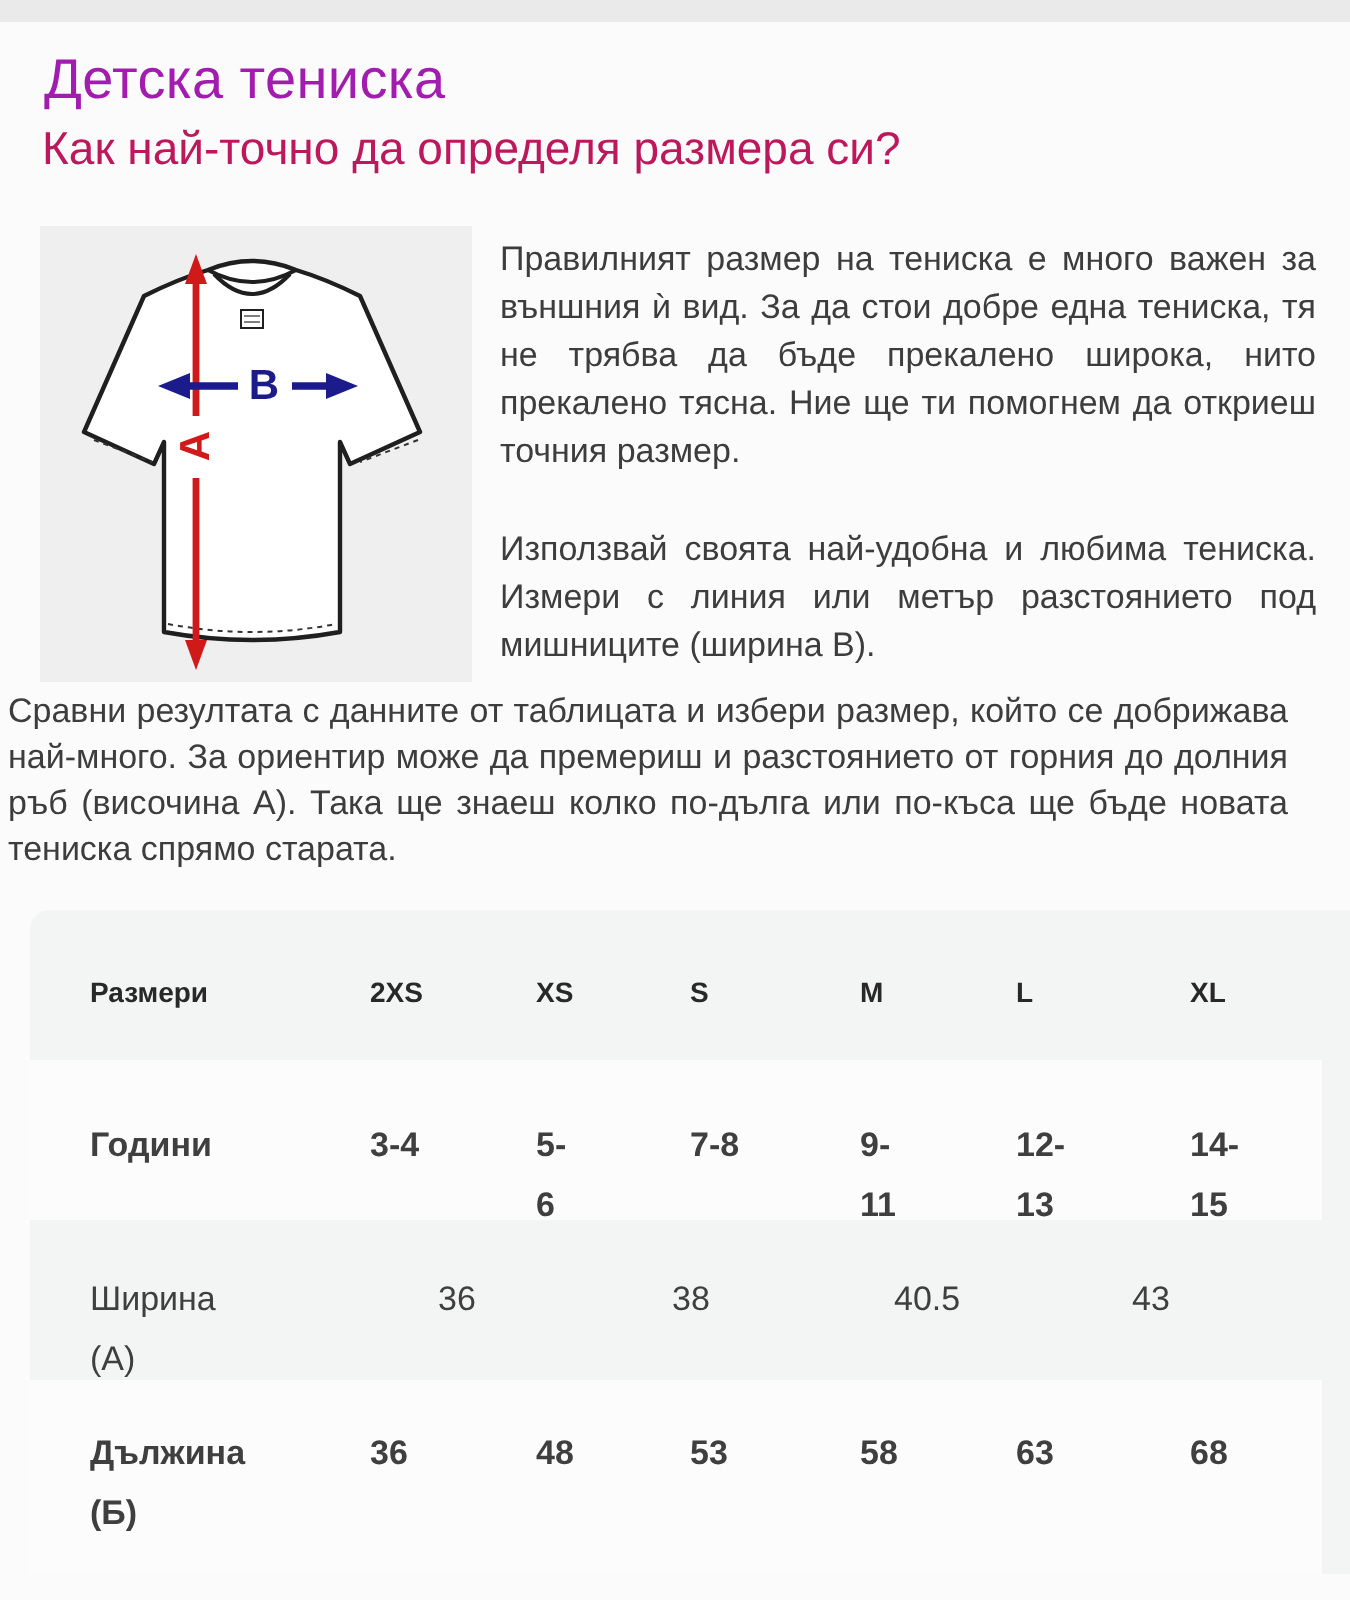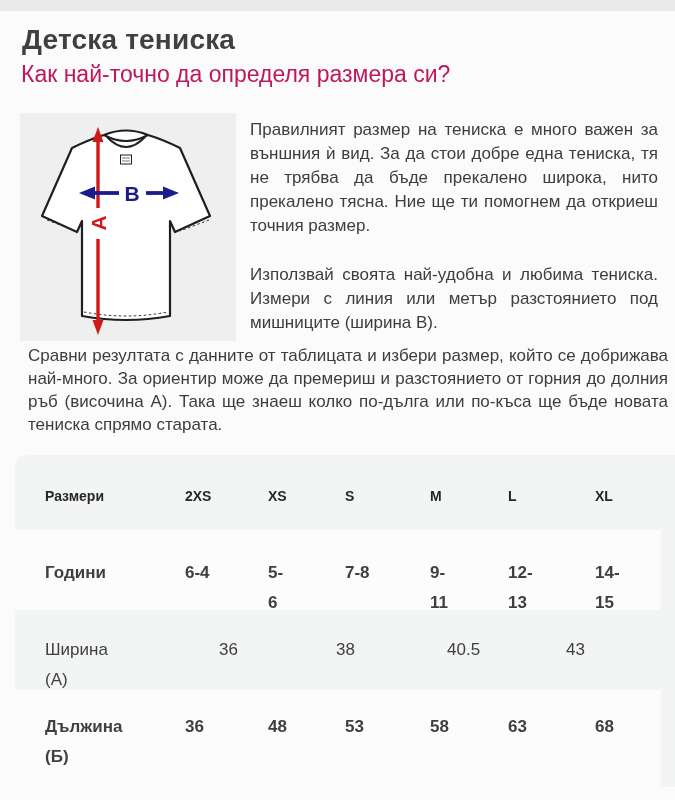--- a/index.html
+++ b/index.html
@@ -1,30 +1,30 @@
 <!DOCTYPE html>
 <html><head>
 <meta charset="utf-8">
 <style>
   html,body{margin:0;padding:0;}
   body{font-family:"Liberation Sans","DejaVu Sans",sans-serif;background:#fff;}
   .page{position:relative;width:675px;height:800px;background:#fbfbfb;overflow:hidden;}
 
   .top-strip{position:absolute;left:0;top:0;width:675px;height:11px;background:#eaeaea;}
 
-  .page-title{position:absolute;left:22px;top:24px;margin:0;font-size:28px;font-weight:700;color:#404040;letter-spacing:.2px;}
+  .page-title{position:absolute;left:22px;top:24px;margin:0;font-size:28px;font-weight:400;color:#a21caf;letter-spacing:.2px;}
   .page-subtitle{position:absolute;left:21px;top:61px;margin:0;font-size:23px;font-weight:400;color:#be185d;}
 
   .diagram-box{position:absolute;left:20px;top:113px;width:216px;height:228px;background:#efefef;}
   .diagram-box svg{display:block;width:216px;height:228px;}
 
   .intro-col{position:absolute;left:250px;top:118px;width:408px;}
   .intro-col p{margin:0;font-size:17px;line-height:24px;color:#3d3d3d;text-align:justify;}
   .intro-col p + p{margin-top:25px;}
-  .wide-par{position:absolute;left:28px;top:344px;width:640px;margin:0;font-size:17px;line-height:23px;color:#3d3d3d;text-align:justify;}
+  .wide-par{position:absolute;left:4px;top:344px;width:640px;margin:0;font-size:17px;line-height:23px;color:#3d3d3d;text-align:justify;}
 
   .table-section{position:absolute;left:15px;top:455px;width:660px;height:332px;background:#f3f4f4;border-radius:10px 0 0 10px;}
   .trow{display:grid;grid-template-columns:140px 83px 77px 85px 78px 87px 1fr;padding-left:30px;align-items:start;box-sizing:border-box;}
   .trow-header{height:75px;padding-top:26px;}
   .trow-r1{height:80px;padding-top:28px;}
   .trow-r2{height:80px;padding-top:25px;gap:34px;}
   .trow-r3{height:97px;padding-top:22px;}
   .stripe{background:#fcfcfc;margin-right:14px;font-weight:bold;}
   .tcell{font-size:17px;line-height:30px;color:#3f3f3f;white-space:pre-line;}
   .hcell{font-size:14px;line-height:30px;font-weight:700;color:#282828;}
@@ -84,21 +84,21 @@
       <div class="hcell">2XS</div>
       <div class="hcell">XS</div>
       <div class="hcell">S</div>
       <div class="hcell">M</div>
       <div class="hcell">L</div>
       <div class="hcell">XL</div>
     </div>
 
     <div class="trow trow-r1 stripe">
       <div class="tcell">Години</div>
-      <div class="tcell">6-4</div>
+      <div class="tcell">3-4</div>
       <div class="tcell">5-
 6</div>
       <div class="tcell">7-8</div>
       <div class="tcell">9-
 11</div>
       <div class="tcell">12-
 13</div>
       <div class="tcell">14-
 15</div>
     </div>

